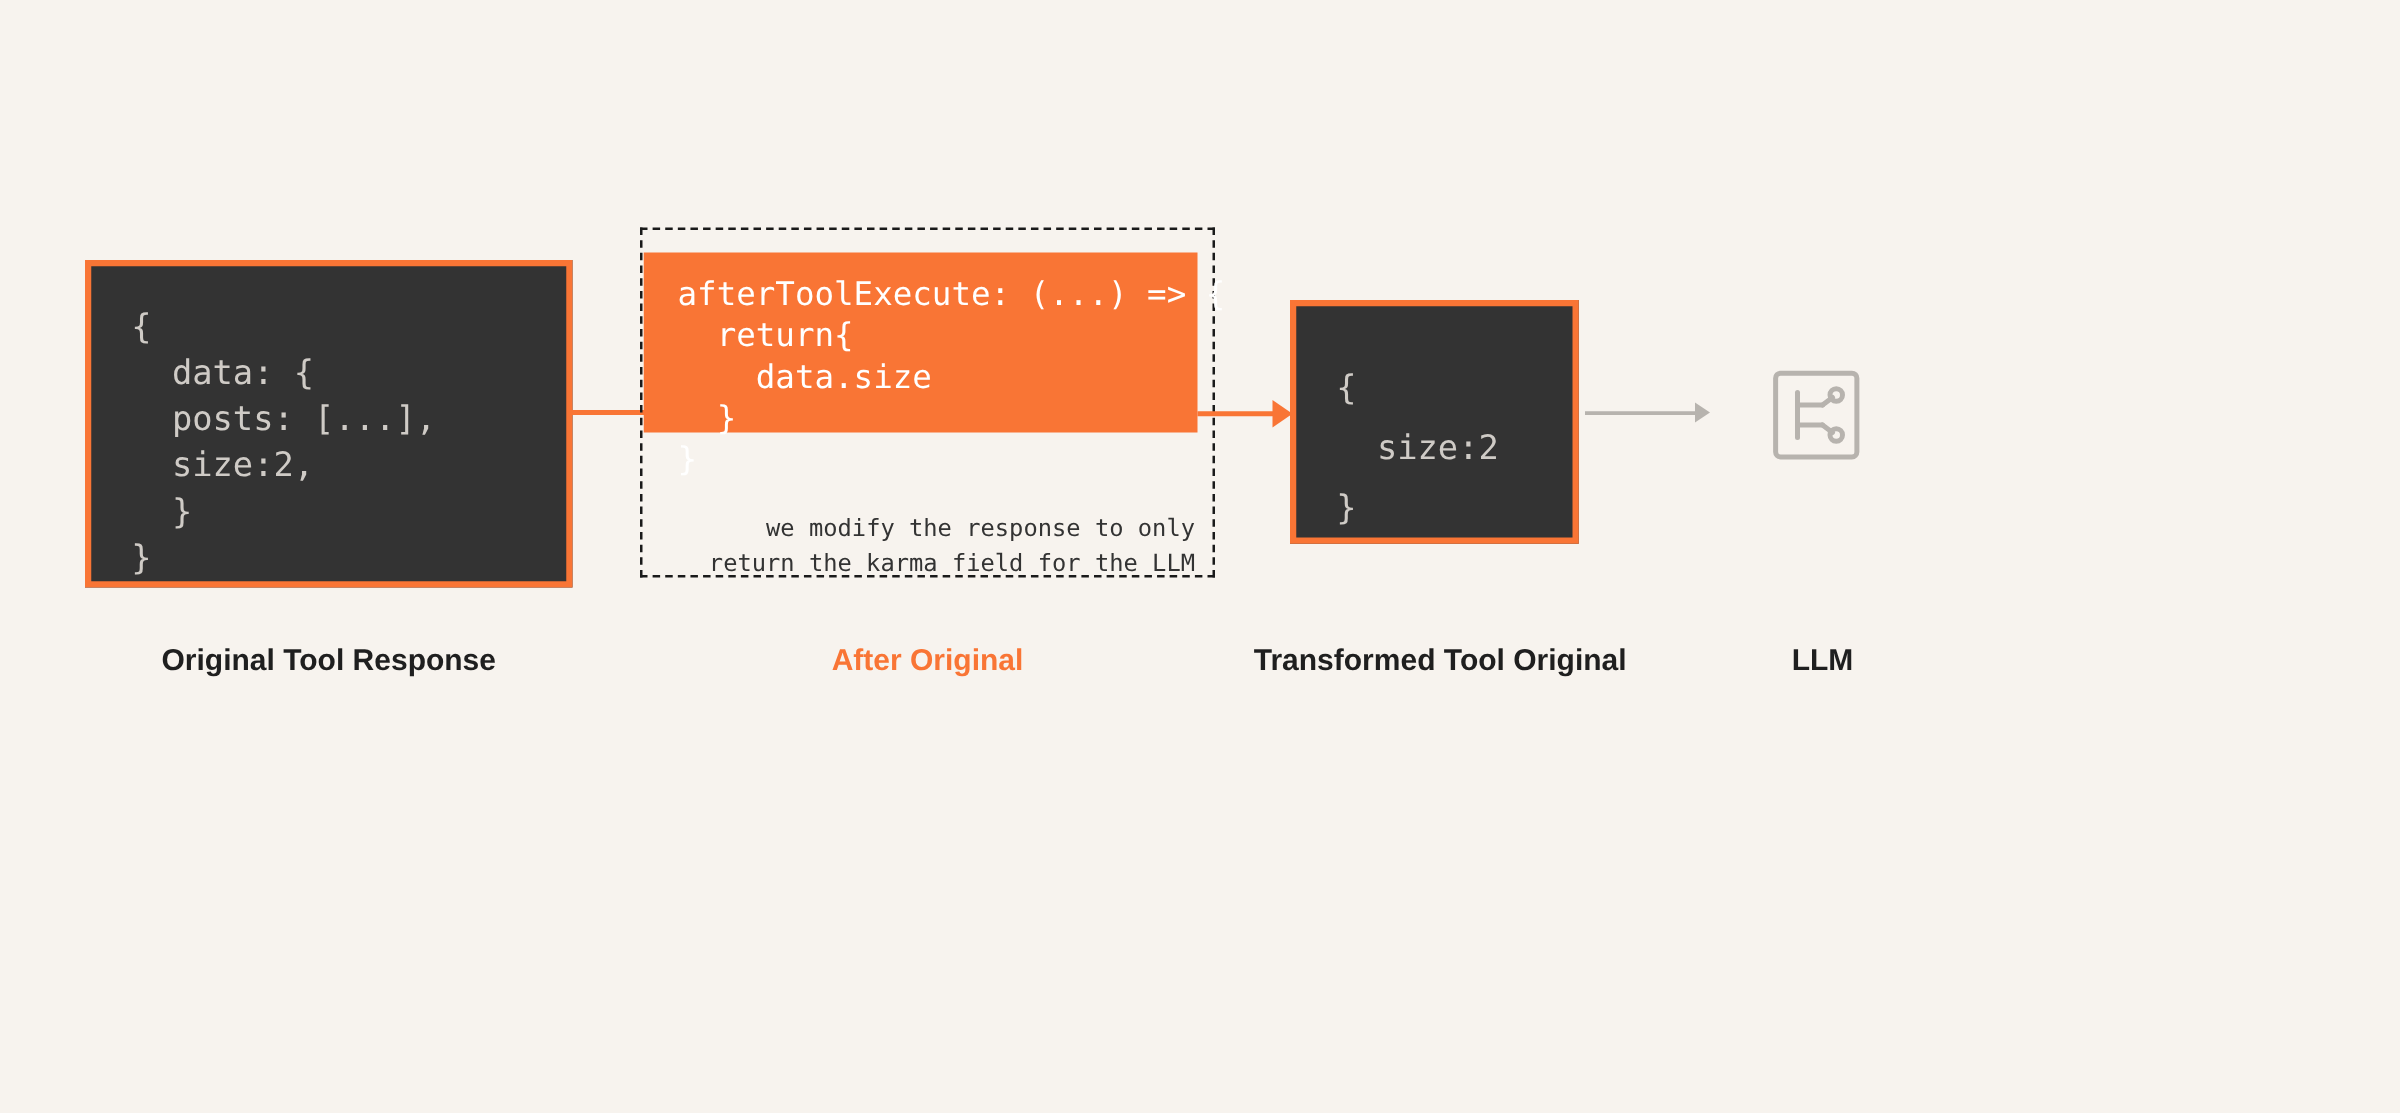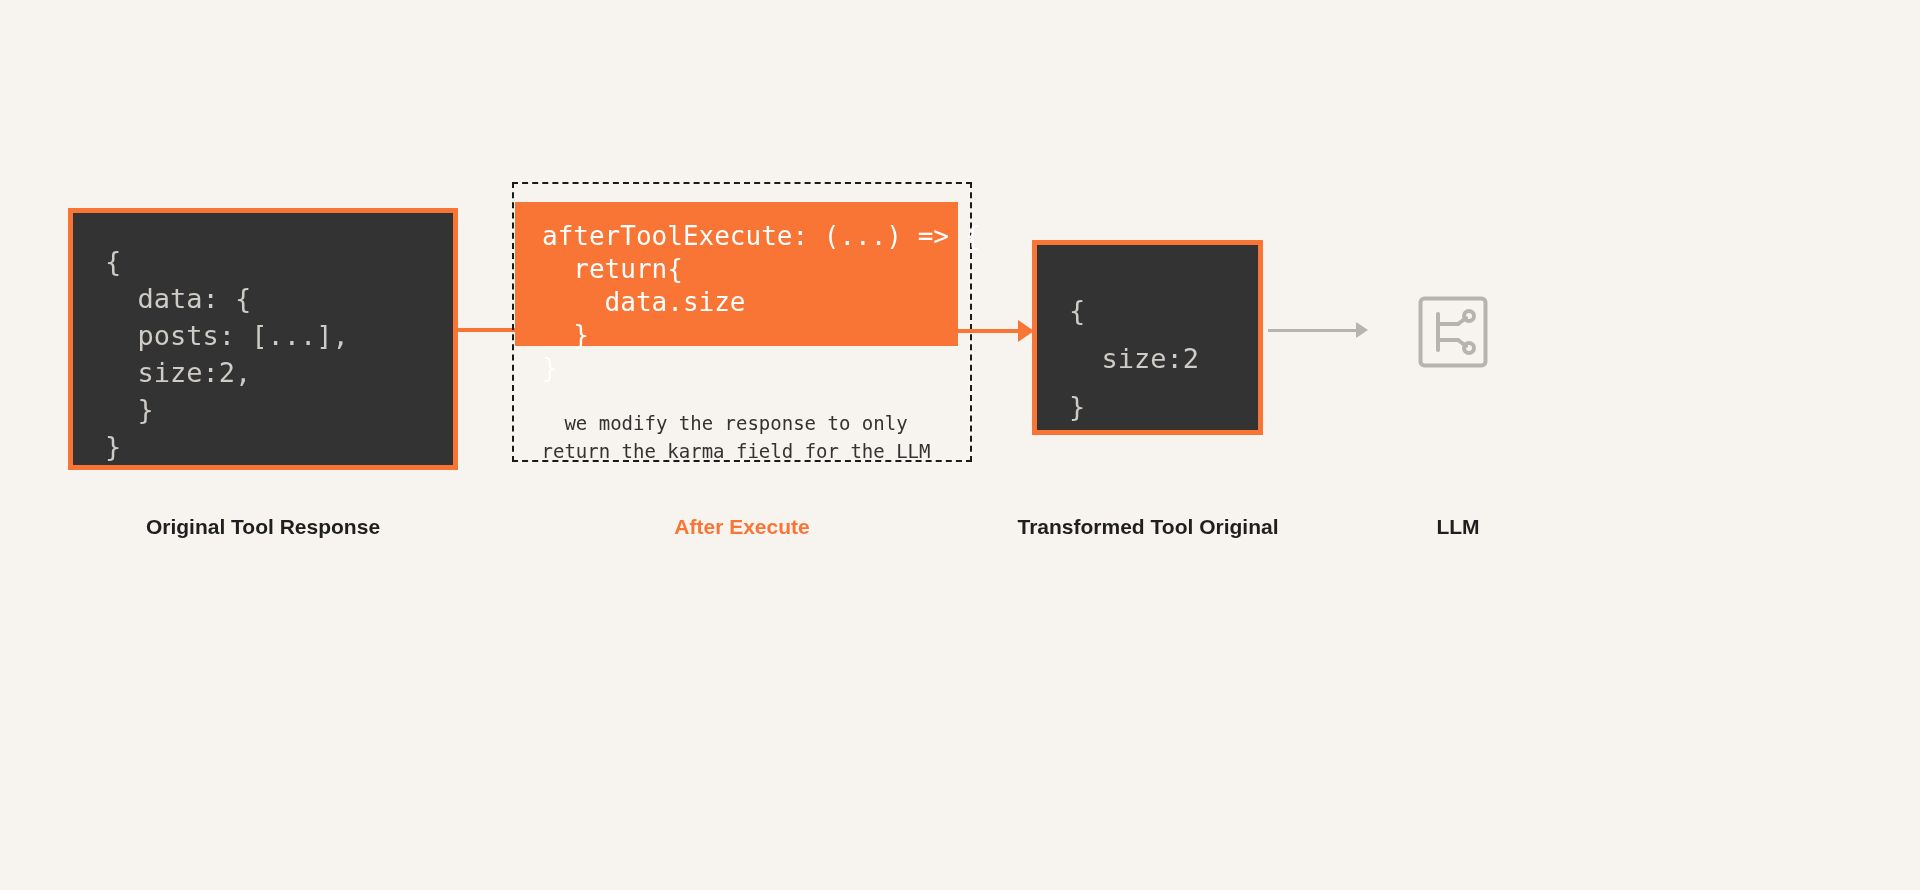--- a/index.html
+++ b/index.html
@@ -56,21 +56,21 @@
     background: transparent;
     pointer-events: none;
   }
 
   
   .annotation {
     position: absolute;
     color: #333333;
     font-family: "DejaVu Sans Mono", "Liberation Mono", monospace;
     white-space: pre;
-    text-align: center;
+    text-align: right;
     line-height: 1.45;
   }
 
   
   .arrow-line {
     position: absolute;
     height: 4px;
   }
   .arrow-line.orange { background: #f97535; }
   .arrow-line.gray   { background: #b7b3ae; }
@@ -88,21 +88,21 @@
     border-top: 8px solid transparent;
     border-bottom: 8px solid transparent;
     border-left: 12px solid #b7b3ae;
   }
 
   
   .caption {
     position: absolute;
     font-family: "Liberation Sans", sans-serif;
     font-weight: bold;
-    font-size: 21px;
+    font-size: 24px;
     color: #1f1f1f;
     text-align: center;
     white-space: nowrap;
   }
   .caption.accent { color: #f97535; }
 
   
   .llm-icon {
     position: absolute;
   }
@@ -131,21 +131,21 @@
     <pre style="font-size:26px; line-height:33px; padding:18px 0 0 27px;">afterToolExecute: (...) =&gt; {
   return{
     data.size
   }
 }</pre>
   </div>
 
   <div class="annotation" style="left:516px; top:410px; width:440px; font-size:19px;">we modify the response to only
 return the karma field for the LLM</div>
 
-  <div class="caption accent" style="left:512px; top:515px; width:460px;">After Execute</div>
+  <div class="caption accent" style="left:512px; top:515px; width:460px;">After Original</div>
 
   <div class="arrow-line orange" style="left:958px; top:329px; width:70px;"></div>
   <div class="arrow-head orange-chevron" style="left:1018px; top:320px;"></div>
 
   <div class="code-block-dark" style="left:1032px; top:240px; width:231px; height:195px;">
     <pre style="font-size:27px; line-height:48px; padding:42px 0 0 32px;">{
   size:2
 }</pre>
   </div>
 

